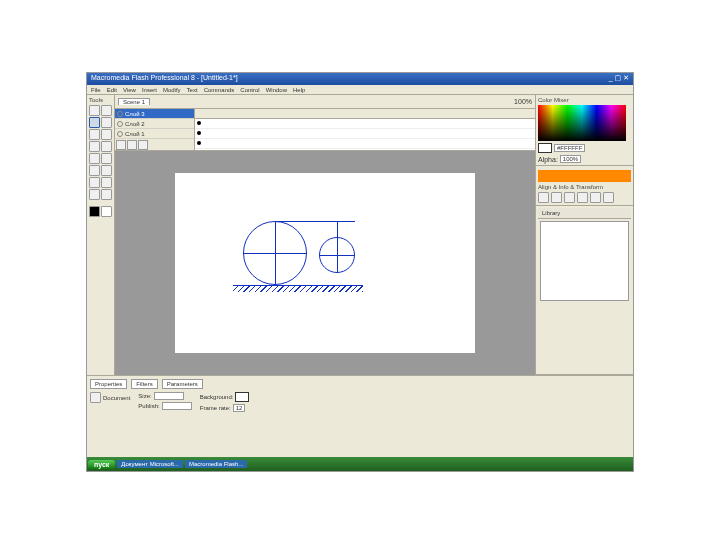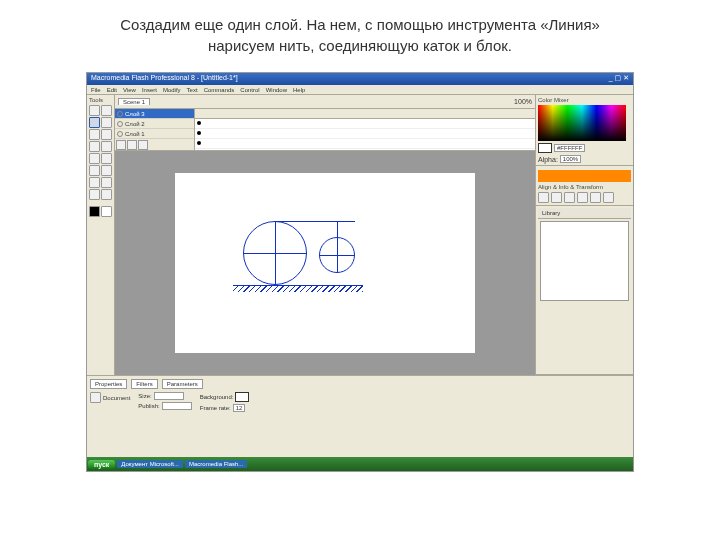--- a/index.html
+++ b/index.html
@@ -64,24 +64,20 @@
   .prop-field { display: flex; gap: 2px; align-items: center; font-size: 6px; }
   .prop-input { width: 30px; height: 8px; background: #fff; border: 1px solid #999; }
   .taskbar { position: absolute; bottom: 0; left: 0; right: 0; height: 14px; background: linear-gradient(#3a8b3a,#1e5e1e); display: flex; align-items: center; }
   .start { background: linear-gradient(#5c5,#171); color: #fff; font-size: 7px; padding: 1px 6px; border-radius: 3px; margin: 1px; font-weight: bold; }
   .task { background: #2a6aaa; color: #fff; font-size: 6px; padding: 1px 4px; margin: 1px; border-radius: 1px; }
 </style>
 </head>
 <body>
 
 <div class="slide">
-  <div class="caption">
-    <span>Создадим еще один слой. На нем, с помощью инструмента «Линия»</span><br>
-    <span>нарисуем нить, соединяющую каток и блок.</span>
-  </div>
 
   <div class="app">
     <div class="titlebar">
       <span>Macromedia Flash Professional 8 - [Untitled-1*]</span>
       <span>_ ▢ ✕</span>
     </div>
     <div class="menubar">
       <span>File</span>
       <span>Edit</span>
       <span>View</span>

